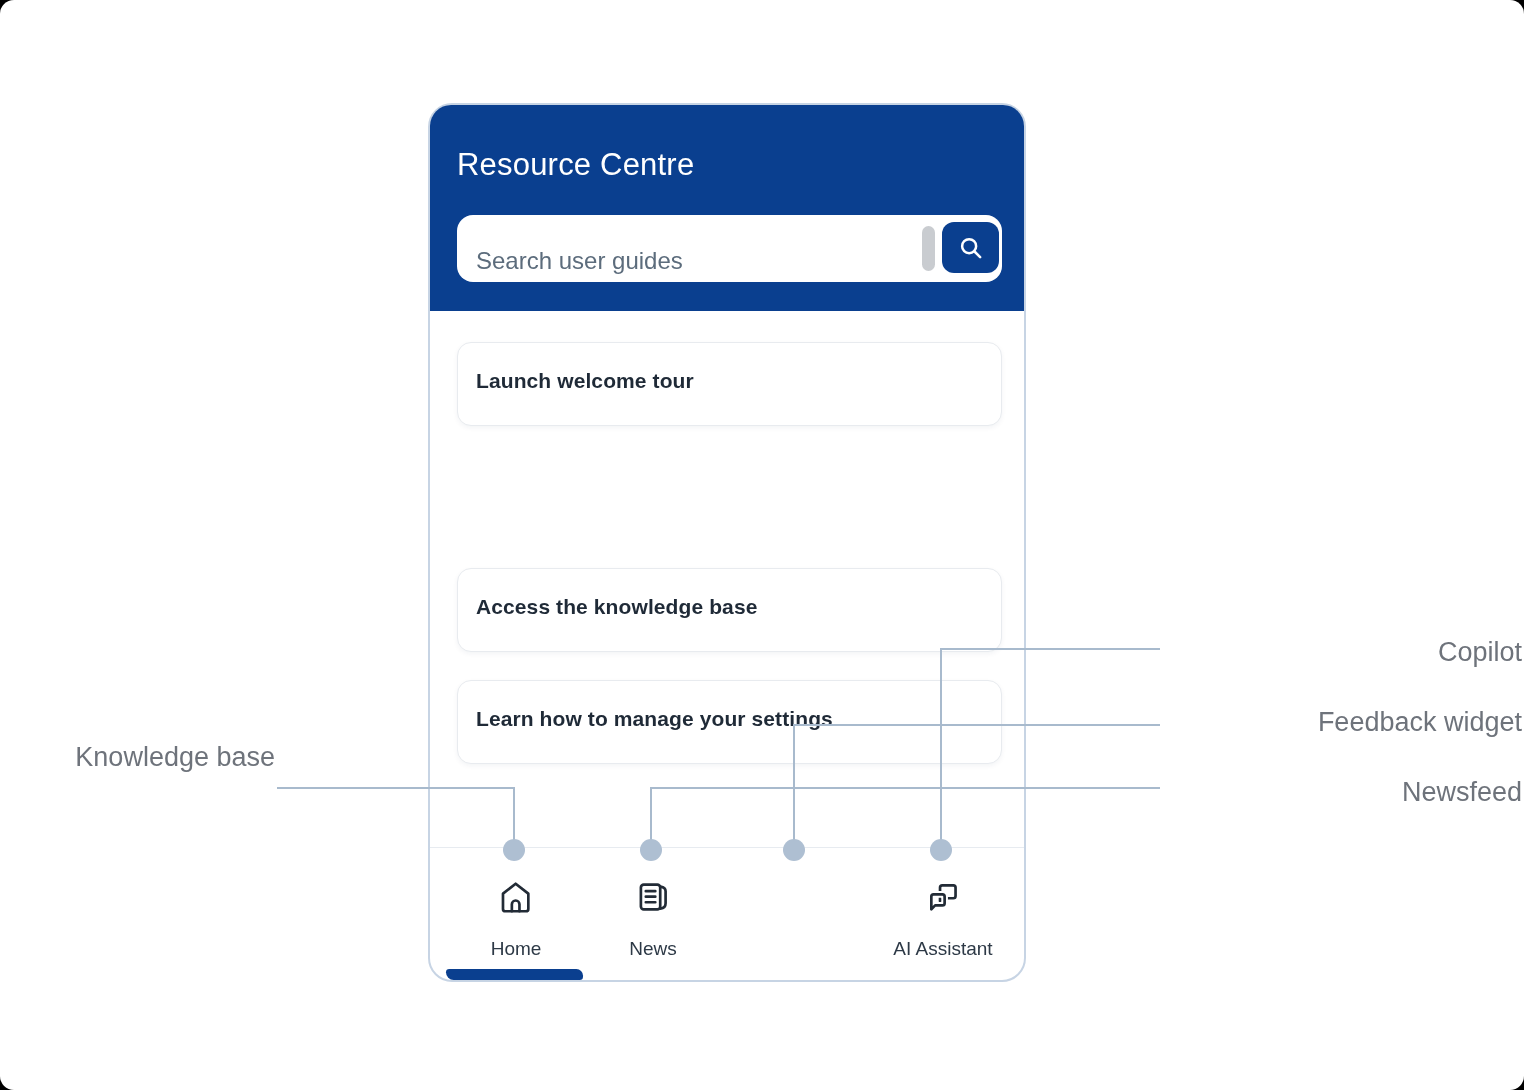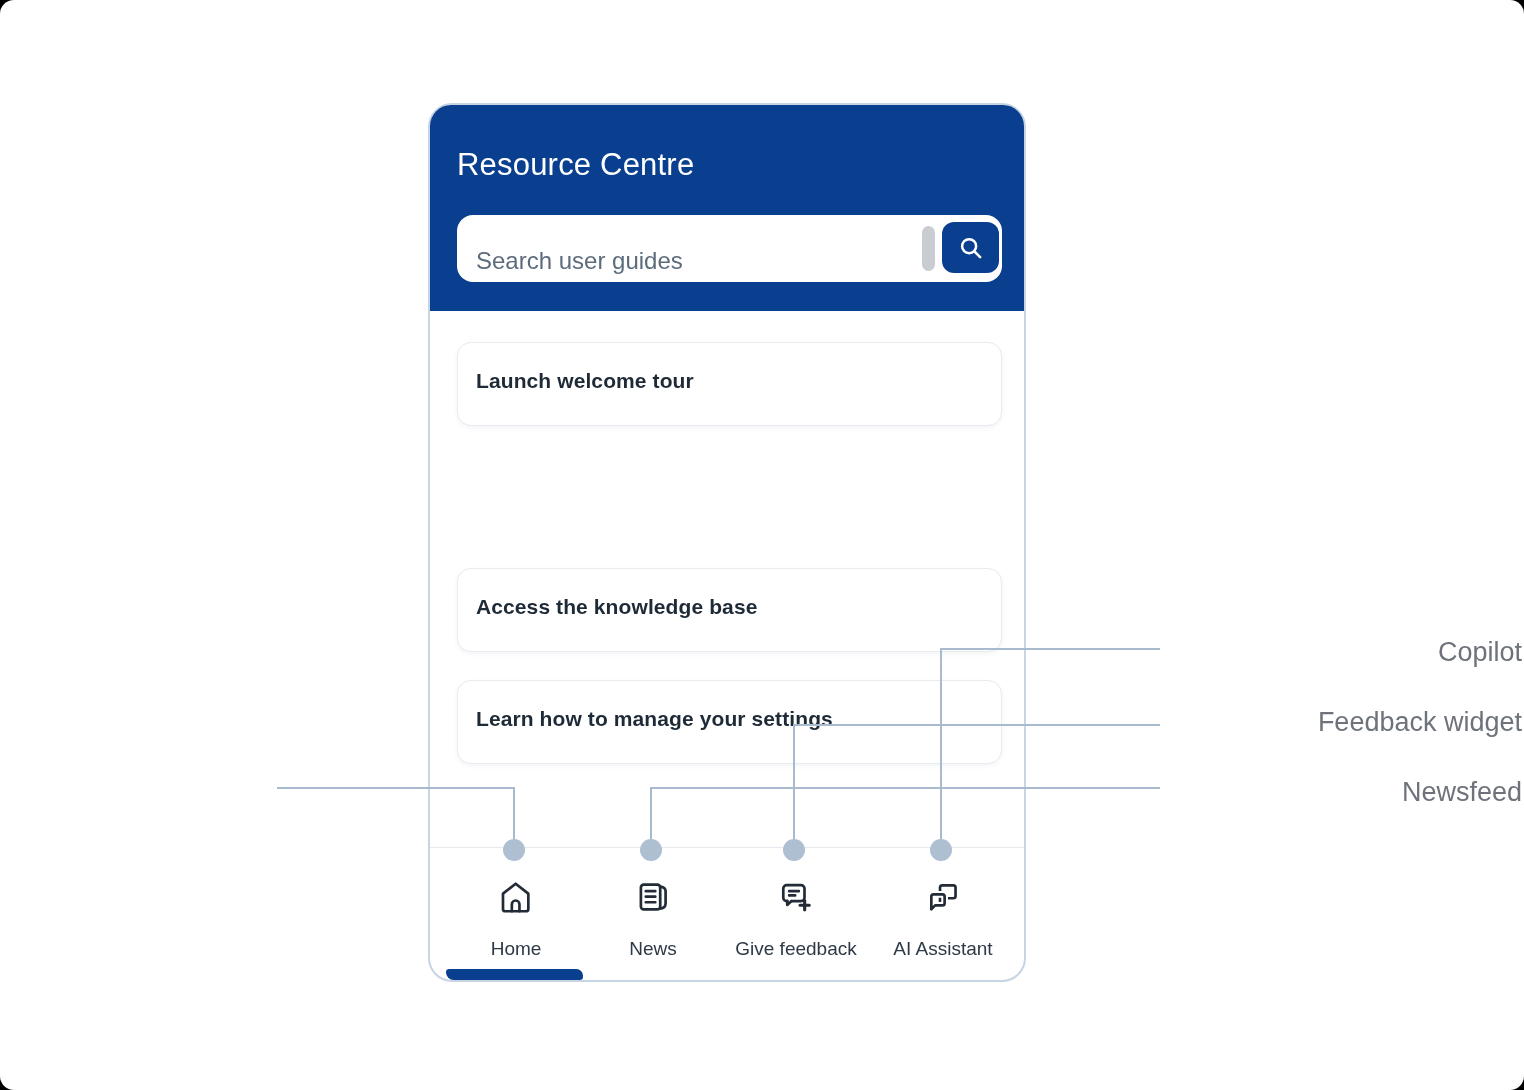--- a/index.html
+++ b/index.html
@@ -134,31 +134,20 @@
         <span>
           <svg width="38" height="38" viewBox="0 0 24 24" fill="none" stroke="#222b36" stroke-width="1.7" stroke-linecap="round" stroke-linejoin="round">
             <rect x="4.2" y="4.2" width="12.2" height="15.6" rx="1.8"></rect>
             <path d="M16.6 5.4 C18.7 5.7 19.8 6.6 19.8 8.3 V16 C19.8 17.9 18.6 19.2 16.6 19.3"></path>
             <path d="M7.3 8.3 H13.3 M7.3 11.8 H13.3 M7.3 15.3 H13.3"></path>
           </svg>
         </span>
         <span class="nav-label">News</span>
       </div>
 
-      <div class="nav-item nav-feedback">
-        <span>
-          <svg width="38" height="38" viewBox="0 0 24 24" fill="none" stroke="#222b36" stroke-width="1.7" stroke-linecap="round" stroke-linejoin="round">
-            <path d="M6.3 14.6 H6 C4.8 14.6 3.8 13.6 3.8 12.4 V6.7 C3.8 5.5 4.8 4.5 6 4.5 H15 C16.2 4.5 17.2 5.5 17.2 6.7 V12.4 C17.2 13.6 16.2 14.6 15 14.6 H9"></path>
-            <path d="M6.3 14.4 V17 L9 14.6"></path>
-            <path d="M7.5 8.3 H13.6 M7.5 11 H11.3"></path>
-            <path d="M17.3 14.3 V20.1 M14.4 17.2 H20.2" stroke-width="2"></path>
-          </svg>
-        </span>
-        <span class="nav-label">Give feedback</span>
-      </div>
 
       <div class="nav-item nav-ai">
         <span>
           <svg width="38" height="38" viewBox="0 0 24 24" fill="none" stroke-linecap="round" stroke-linejoin="round">
             <path d="M9.9 14.6 V6 C9.9 5.2 10.5 4.6 11.3 4.6 H18.3 C19.1 4.6 19.7 5.2 19.7 6 V11.4 C19.7 12.2 19.1 12.8 18.3 12.8 H12.3 Z" stroke="#222b36" stroke-width="1.7"></path>
             <path d="M4.4 19.8 V11.7 C4.4 10.9 5 10.3 5.8 10.3 H11.4 C12.2 10.3 12.8 10.9 12.8 11.7 V15.9 C12.8 16.7 12.2 17.3 11.4 17.3 H6.8 Z" stroke="#ffffff" stroke-width="4.2"></path>
             <path d="M4.4 19.8 V11.7 C4.4 10.9 5 10.3 5.8 10.3 H11.4 C12.2 10.3 12.8 10.9 12.8 11.7 V15.9 C12.8 16.7 12.2 17.3 11.4 17.3 H6.8 Z" stroke="#222b36" stroke-width="1.7"></path>
           </svg>
         </span>
         <span class="nav-label">AI Assistant</span>
@@ -178,17 +167,18 @@
   <div class="v-line" style="left:793px;top:724px;height:126px;"></div>
 
   <div class="h-line" style="left:940px;top:648px;width:220px;"></div>
   <div class="v-line" style="left:940px;top:648px;height:202px;"></div>
 
   <div class="conn-dot" style="left:503px;top:839px;"></div>
   <div class="conn-dot" style="left:640px;top:839px;"></div>
   <div class="conn-dot" style="left:783px;top:839px;"></div>
   <div class="conn-dot" style="left:930px;top:839px;"></div>
 
+  <div class="annotation anno-kb">Knowledge base</div>
   <div class="annotation anno-right anno-copilot">Copilot</div>
   <div class="annotation anno-right anno-fbw">Feedback widget</div>
   <div class="annotation anno-right anno-news">Newsfeed</div>
 
 </div>
 
 </body></html>

